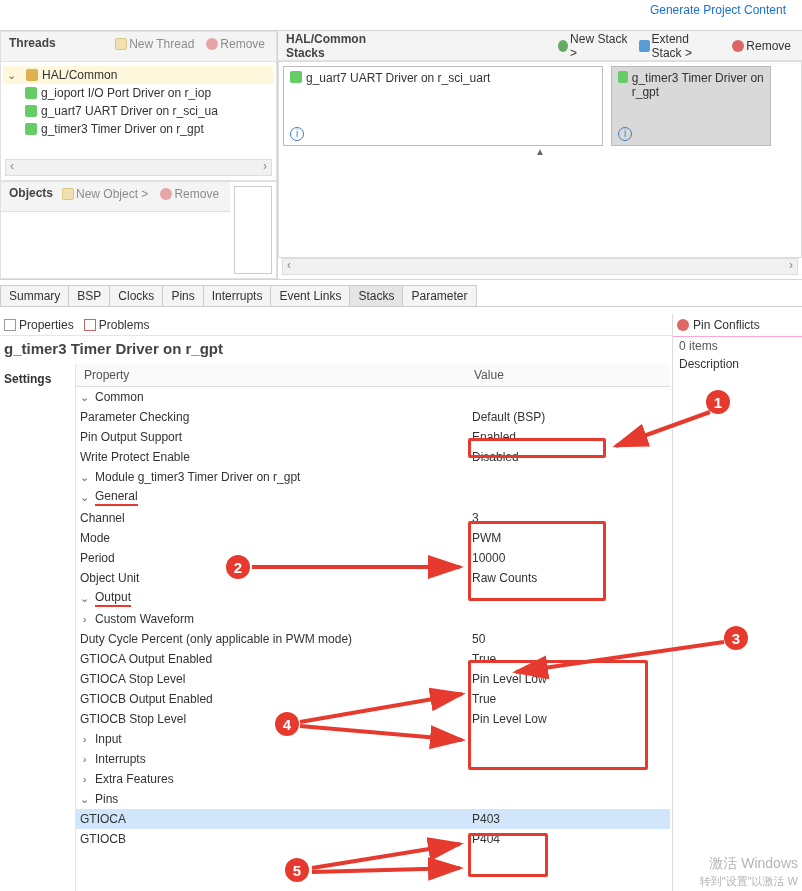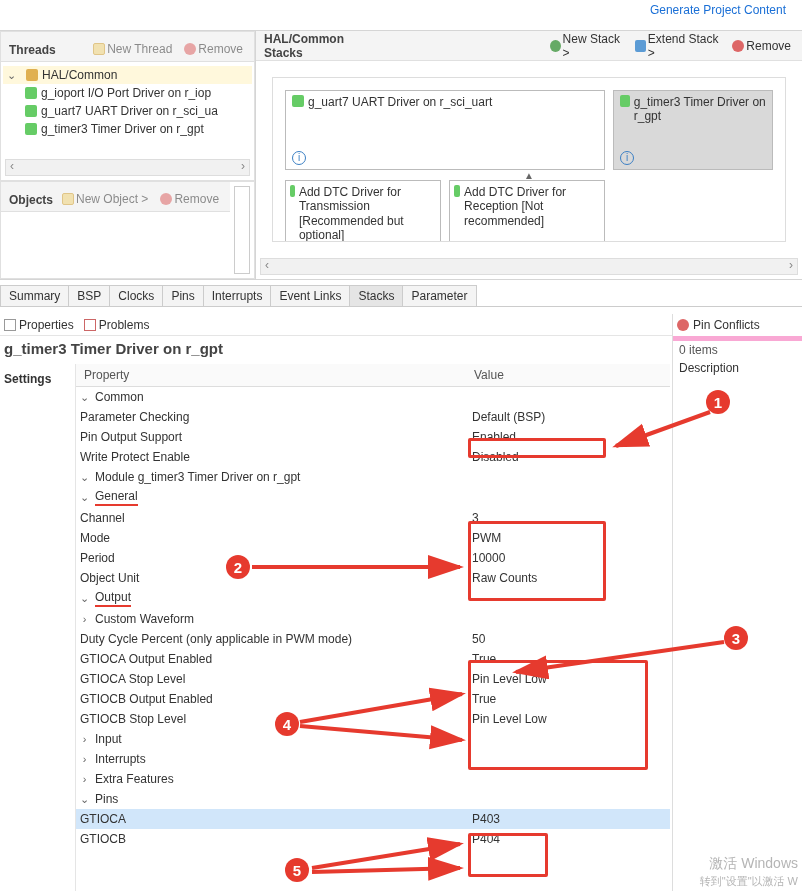--- a/index.html
+++ b/index.html
@@ -1,21 +1,21 @@
 <!DOCTYPE html>
 <html><head>
 <meta charset="utf-8">
 <style>
 *{box-sizing:border-box;margin:0;padding:0;font-family:"Segoe UI","Microsoft YaHei",sans-serif;font-size:12px;color:#333}
 body{background:#fff;width:802px;height:891px;overflow:hidden;position:relative}
 .link-top{position:absolute;top:3px;right:16px;color:#1a6fd6;font-size:12px}
 .toppanels{display:flex;position:absolute;top:30px;left:0;right:0;height:250px;border-top:1px solid #d5d5d5;border-bottom:1px solid #d5d5d5}
 .leftcol{width:278px;display:flex;flex-direction:column;border-right:1px solid #d5d5d5}
 .panel{border:1px solid #e0e0e0;background:#fff}
-.phdr{background:#f4f4f4;padding:4px 8px;display:flex;align-items:flex-end;gap:6px;height:30px;border-bottom:1px solid #e0e0e0}
+.phdr{background:#f4f4f4;padding:4px 8px;display:flex;align-items:flex-start;gap:6px;height:30px;border-bottom:1px solid #e0e0e0}
 .phdr .title{font-weight:bold;color:#444;flex:0 0 auto}
 .phdr .spacer{flex:1}
 .toolbtn{color:#888;display:inline-flex;align-items:center;gap:2px;cursor:pointer;padding:1px 3px}
 .toolbtn.dis{opacity:.55}
 .ico{display:inline-block;width:12px;height:12px;background:#ccc;border-radius:2px}
 .ico.doc{background:#f0d27a;border:1px solid #d0a030}
 .ico.red{background:#d66;border-radius:50%}
 .ico.green{background:#6a6;border-radius:50%}
 .ico.plus{background:#6c6}
 .ico.blue{background:#5b9bd5}
@@ -23,21 +23,21 @@
 .tree{padding:4px 2px;overflow:auto;flex:1}
 .treerow{display:flex;align-items:center;gap:4px;padding:2px 4px;white-space:nowrap}
 .treerow.sel{background:#fff8dc}
 .treerow.ind1{padding-left:22px}
 .threadspane{height:150px;display:flex;flex-direction:column}
 .objectspane{height:98px;display:flex;flex-direction:row}
 .objectspane .body{flex:1;border:1px solid #ccc;margin:4px;background:#fff}
 .rightarea{flex:1;display:flex;flex-direction:column}
 .stackshdr{background:#f4f4f4;height:30px;display:flex;align-items:center;padding:0 8px;gap:6px;border-bottom:1px solid #e0e0e0}
 .stackshdr .title{font-weight:bold;color:#444}
-.stacksbody{flex:1;overflow:auto;background:#fff;border:1px solid #ddd;margin:16px;padding:12px;position:relative}
+.stacksbody{flex:1;overflow:auto;background:#fff;border:1px solid #ddd;margin:0;padding:4px;position:relative}
 .stackrow1{display:flex;gap:8px}
 .stackbox{border:1px solid #bbb;background:#fff;width:320px;height:80px;padding:4px 6px;position:relative}
 .stackbox .lbl{display:flex;gap:4px}
 .stackbox.sel{background:#d9d9d9}
 .infoico{position:absolute;bottom:4px;left:6px;width:14px;height:14px;border:1px solid #3b7fc4;border-radius:50%;color:#3b7fc4;font-size:10px;text-align:center;line-height:12px}
 .conn{height:10px;text-align:center;color:#666;font-size:10px}
 .stackrow2{display:flex;gap:8px}
 .smallbox{border:1px solid #bbb;width:156px;height:78px;padding:4px;background:#fff;display:flex;gap:4px}
 .smallbox .txt{font-size:12px;line-height:1.2}
 .pinkbar{height:6px;background:#f9c6e0;border:1px solid #ccc;margin-top:2px}
@@ -63,21 +63,21 @@
 .prow.sel{background:#d1e6fa}
 .indent0{padding-left:8px}
 .indent1{padding-left:28px}
 .indent2{padding-left:48px}
 .exp{display:inline-block;width:9px;height:9px;margin-right:6px;color:#666;font-size:11px;line-height:9px;text-align:center}
 .underline-red{border-bottom:2px solid #e63a2e;padding-bottom:1px}
 .boxred{position:absolute;border:3px solid #e63a2e;pointer-events:none;border-radius:2px}
 .circlenum{width:24px;height:24px;background:#e63a2e;color:#fff;border-radius:50%;font-size:15px;font-weight:bold;display:flex;align-items:center;justify-content:center;position:absolute;pointer-events:none}
 svg.overlay{position:absolute;top:0;left:0;width:802px;height:891px;pointer-events:none;z-index:50}
 .rightpanel{position:absolute;top:314px;right:0;width:130px;bottom:0;border-left:1px solid #ddd;background:#fff}
-.rightpanel .hdr{padding:4px;display:flex;align-items:center;gap:4px;border-bottom:5px solid #f9a8d4}
+.rightpanel .hdr{padding:4px;display:flex;align-items:center;gap:4px;border-bottom:1px solid #f9a8d4}
 .rightpanel .sub{padding:2px 6px;color:#555}
 .rightpanel .desc{padding:2px 6px}
 .watermark{position:absolute;right:4px;bottom:18px;color:#b5b5b5;font-size:14px;pointer-events:none}
 .watermark2{position:absolute;right:4px;bottom:2px;color:#b5b5b5;font-size:11px;pointer-events:none}
 .biggap{width:180px}
 </style>
 </head>
 <body>
 
 <div class="link-top">Generate Project Content</div>
@@ -161,36 +161,20 @@
         </div>
         <div class="stackbox sel" style="width:160px">
           <div class="lbl">
               <span class="ico plus"></span>
               <span>g_timer3 Timer Driver on r_gpt</span>
             </div>
           <div class="infoico">i</div>
         </div>
       </div>
       <div class="conn">▲</div>
-      <div class="stackrow2">
-        <div>
-          <div class="smallbox">
-              <span class="ico plus"></span>
-              <span class="txt">Add DTC Driver for Transmission [Recommended but optional]</span>
-            </div>
-          <div class="pinkbar"></div>
-        </div>
-        <div>
-          <div class="smallbox">
-              <span class="ico plus"></span>
-              <span class="txt">Add DTC Driver for Reception [Not recommended]</span>
-            </div>
-          <div class="pinkbar"></div>
-        </div>
-      </div>
     </div>
     <div class="scrollh"></div>
   </div>
 </div>
 
 <div class="tabsrow">
   <div class="tab">Summary</div>
   <div class="tab">BSP</div>
   <div class="tab">Clocks</div>
   <div class="tab">Pins</div>

